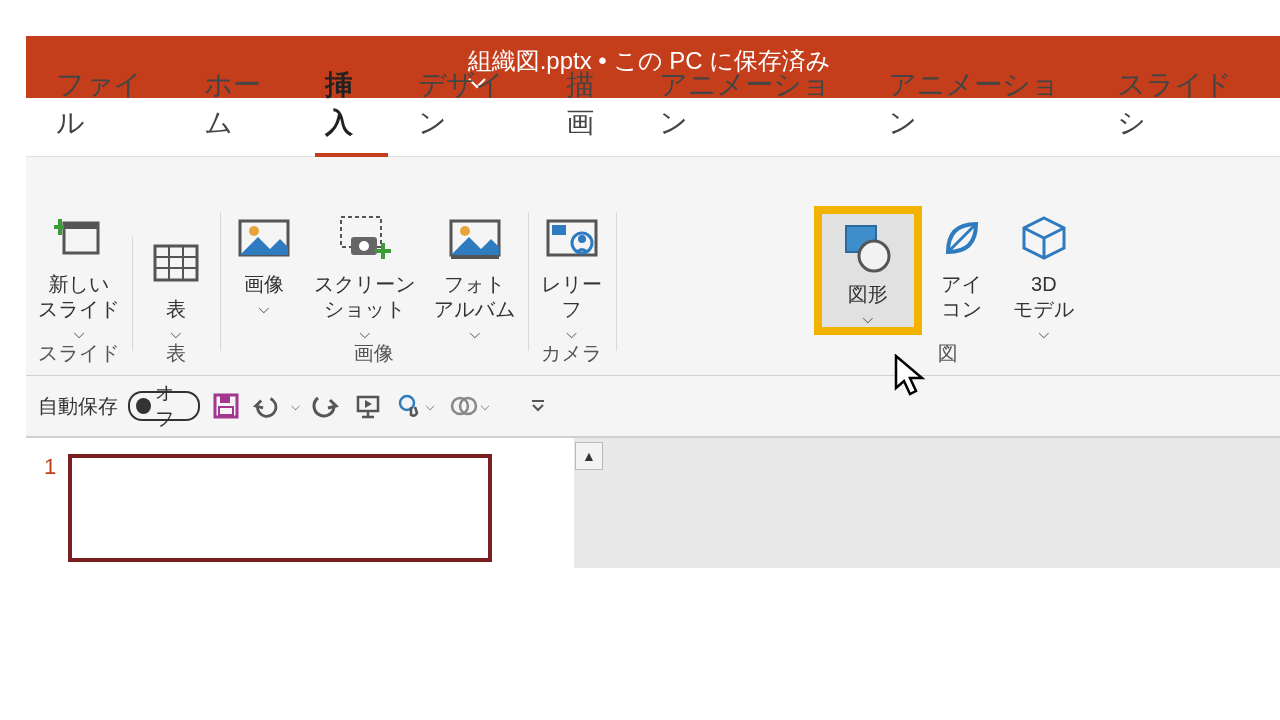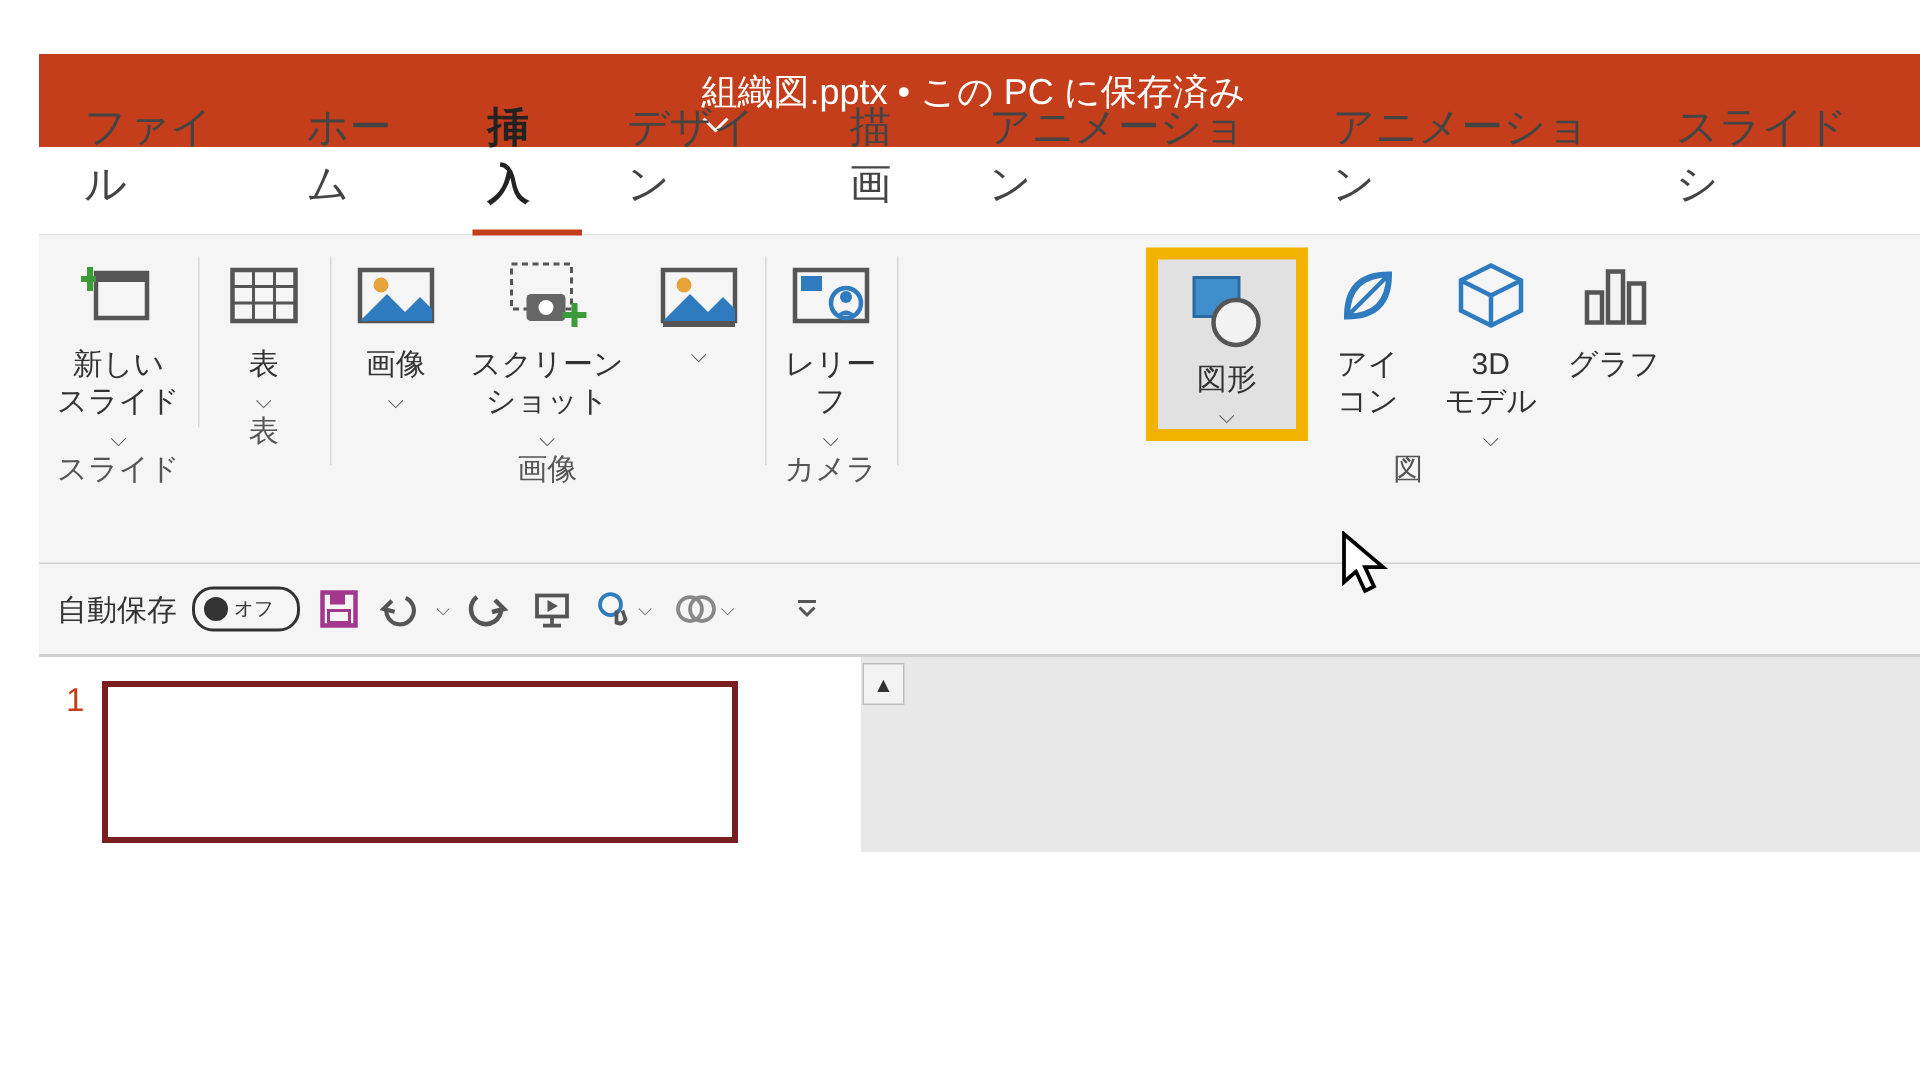--- a/index.html
+++ b/index.html
@@ -5,21 +5,21 @@
 html,body{margin:0;padding:0;font-family:"Yu Gothic UI","Meiryo",sans-serif;background:#fff;color:#333;font-size:20px;}
 .stage{width:1280px;height:720px;position:relative;overflow:hidden;background:#fff;}
 .app{position:absolute;left:26px;top:36px;right:0;width:1254px;box-sizing:border-box;}
 .titlebar{background:#C43E1C;height:62px;display:flex;align-items:center;justify-content:center;}
 .titlebar-text{color:#fff;font-size:24px;}
 .titlebar .chev{margin-left:8px;}
 .tabs{background:#fff;display:flex;align-items:flex-end;padding:0 0 0 10px;height:58px;border-bottom:1px solid #e0e0e0;}
 .tab{padding:12px 20px 14px 20px;font-size:28px;color:#444;position:relative;}
 .tab.active{font-weight:700;color:#222;}
 .tab.active::after{content:"";position:absolute;left:10px;right:10px;bottom:-1px;height:4px;background:#C43E1C;}
-.ribbon{background:#f5f5f5;display:flex;align-items:flex-start;padding:8px 0 0 0;height:210px;border-bottom:1px solid #d0d0d0;}
+.ribbon{background:#f5f5f5;display:flex;align-items:flex-end;padding:8px 0 0 0;height:210px;border-bottom:1px solid #d0d0d0;}
 .group{display:flex;flex-direction:column;align-items:center;justify-content:space-between;padding:0 6px 6px 6px;position:relative;}
 .group + .group::before{content:"";position:absolute;left:0;top:6px;bottom:24px;width:1px;background:#d8d8d8;}
 .group-inner{display:flex;gap:6px;align-items:flex-start;flex:1;}
 .rbtn{display:flex;flex-direction:column;align-items:center;justify-content:flex-start;padding:4px 6px 0 6px;gap:6px;min-width:64px;}
 .rbtn .ico{width:56px;height:56px;display:flex;align-items:center;justify-content:center;}
 .rbtn .lbl{text-align:center;font-size:20px;line-height:1.25;color:#333;white-space:pre;}
 .rbtn .dd{font-size:14px;line-height:1;color:#555;margin-top:-2px;}
 .group-label{font-size:20px;color:#555;text-align:center;padding-bottom:2px;}
 .highlight{background:#f2b200;padding:8px;display:inline-block;}
 .highlight .rbtn{background:#e1e1e1;padding:6px 14px 2px 14px;}
@@ -134,20 +134,22 @@
         </div>
         <div class="rbtn">
           <span class="ico">
             <svg width="56" height="46" viewBox="0 0 56 46">
                   <rect x="4" y="6" width="48" height="34" fill="none" stroke="#555" stroke-width="3"></rect>
                   <circle cx="18" cy="16" r="5" fill="#e8a43a"></circle>
                   <path d="M4 40 L22 22 L34 34 L44 24 L52 32 L52 40 Z" fill="#2f7bbf"></path>
                   <rect x="4" y="40" width="48" height="4" fill="#555"></rect>
                 </svg>
           </span>
+          <span class="lbl">フォト
+アルバム</span>
           <span class="dd">⌵</span>
         </div>
       </div>
       <div class="group-label">画像</div>
     </div>
 
     <div class="group">
       <div class="group-inner">
         <div class="rbtn">
           <span class="ico">
@@ -195,41 +197,31 @@
           <span class="ico">
             <svg width="48" height="48" viewBox="0 0 48 48">
                   <path d="M24 4 L44 14 L44 34 L24 44 L4 34 L4 14 Z" fill="none" stroke="#2f7bbf" stroke-width="3"></path>
                   <path d="M4 14 L24 24 L44 14 M24 24 L24 44" fill="none" stroke="#2f7bbf" stroke-width="3"></path>
                 </svg>
           </span>
           <span class="lbl">3D
 モデル</span>
           <span class="dd">⌵</span>
         </div>
-        <div class="rbtn">
-          <span class="ico">
-            <svg width="48" height="44" viewBox="0 0 48 44">
-                  <rect x="6" y="20" width="10" height="20" fill="none" stroke="#555" stroke-width="3"></rect>
-                  <rect x="20" y="6" width="10" height="34" fill="none" stroke="#555" stroke-width="3"></rect>
-                  <rect x="34" y="14" width="10" height="26" fill="none" stroke="#555" stroke-width="3"></rect>
-                </svg>
-          </span>
-          <span class="lbl">グラフ</span>
-        </div>
       </div>
       <div class="group-label">図</div>
     </div>
 
   </div>
 
   <div class="qat">
     <span class="label">自動保存</span>
     <span class="toggle">
       <span class="knob"></span>
-      <span style="font-size:13px;">オフ</span>
+      <span style="font-size:19px;">オフ</span>
     </span>
     <span class="qbtn">
       <svg width="26" height="26" viewBox="0 0 26 26">
             <rect x="2" y="2" width="22" height="22" fill="none" stroke="#a3378f" stroke-width="3"></rect>
             <rect x="7" y="2" width="10" height="8" fill="#a3378f"></rect>
             <rect x="6" y="14" width="14" height="8" fill="none" stroke="#a3378f" stroke-width="2"></rect>
           </svg>
     </span>
     <span class="qbtn" style="width:48px;">
       <svg width="40" height="24" viewBox="0 0 40 24">

